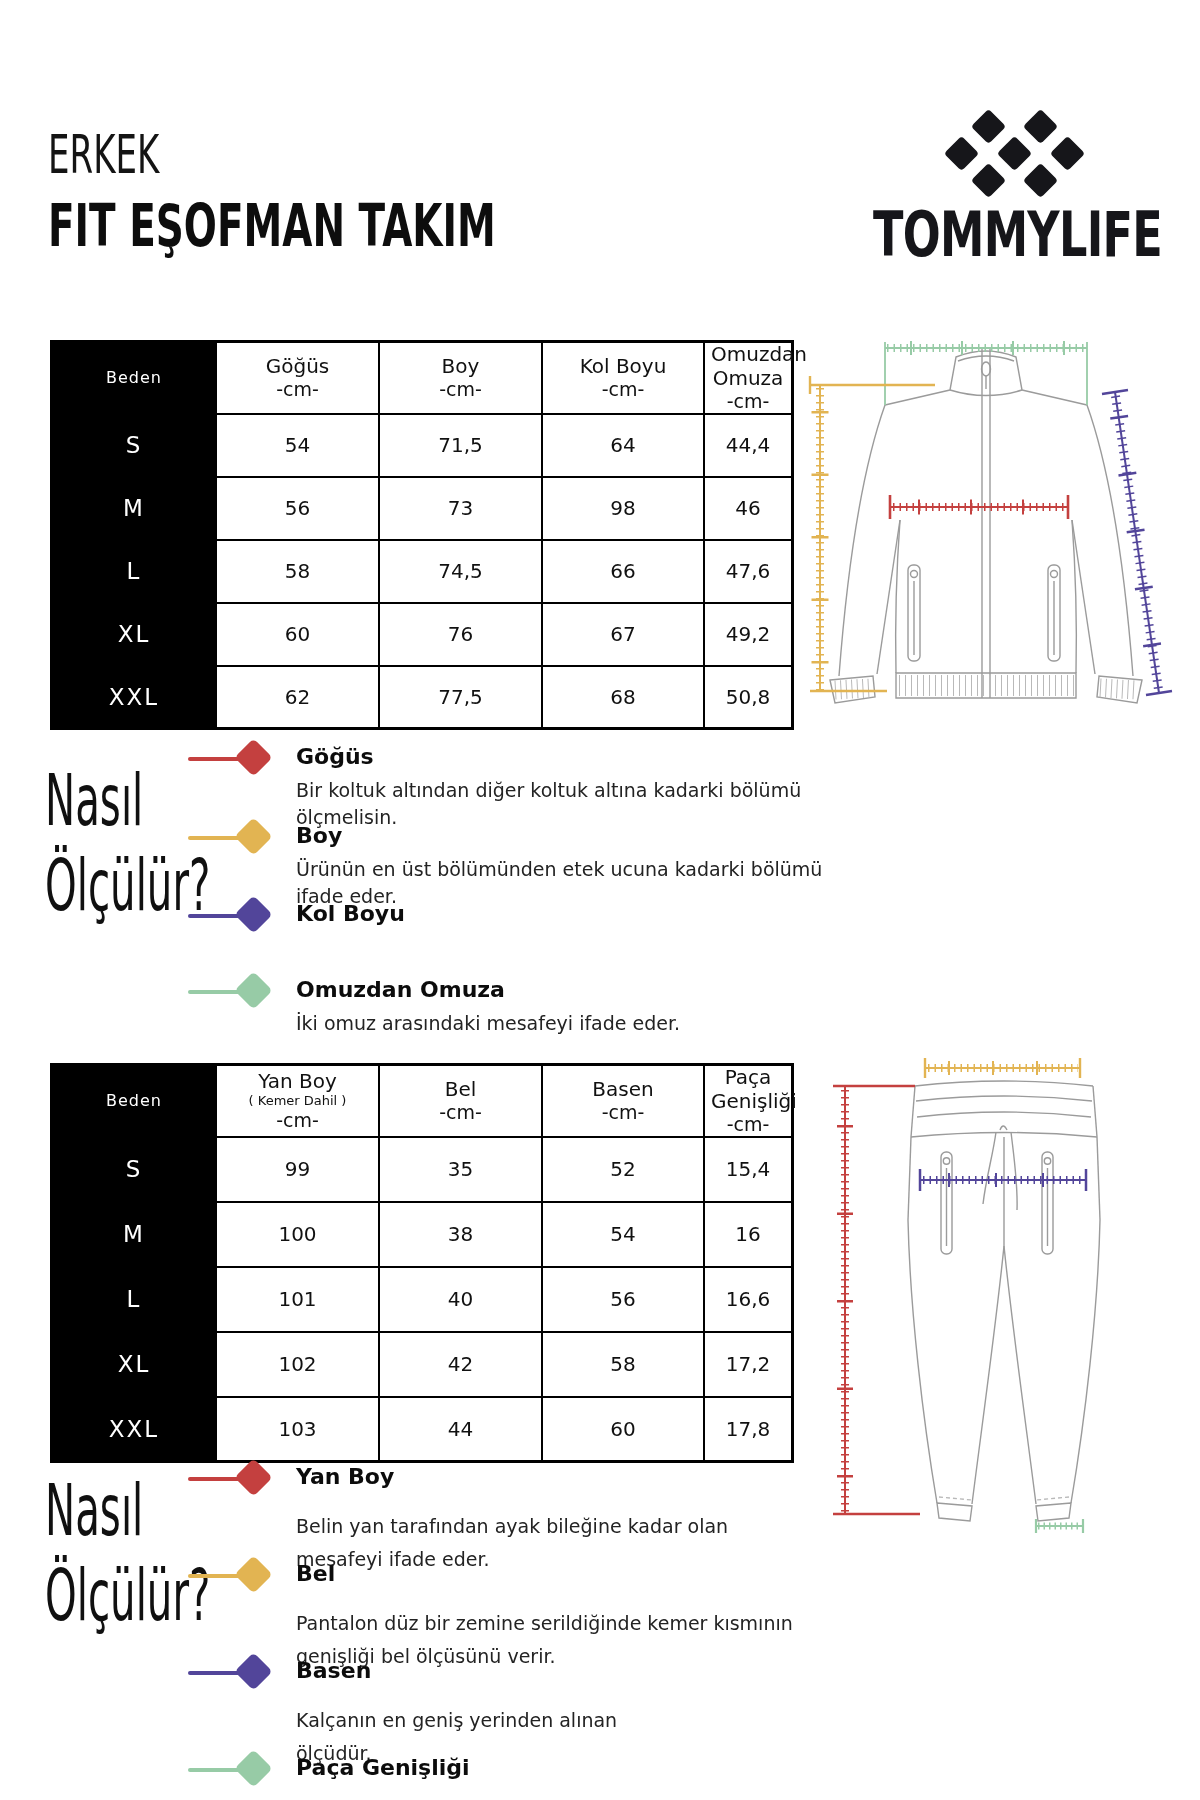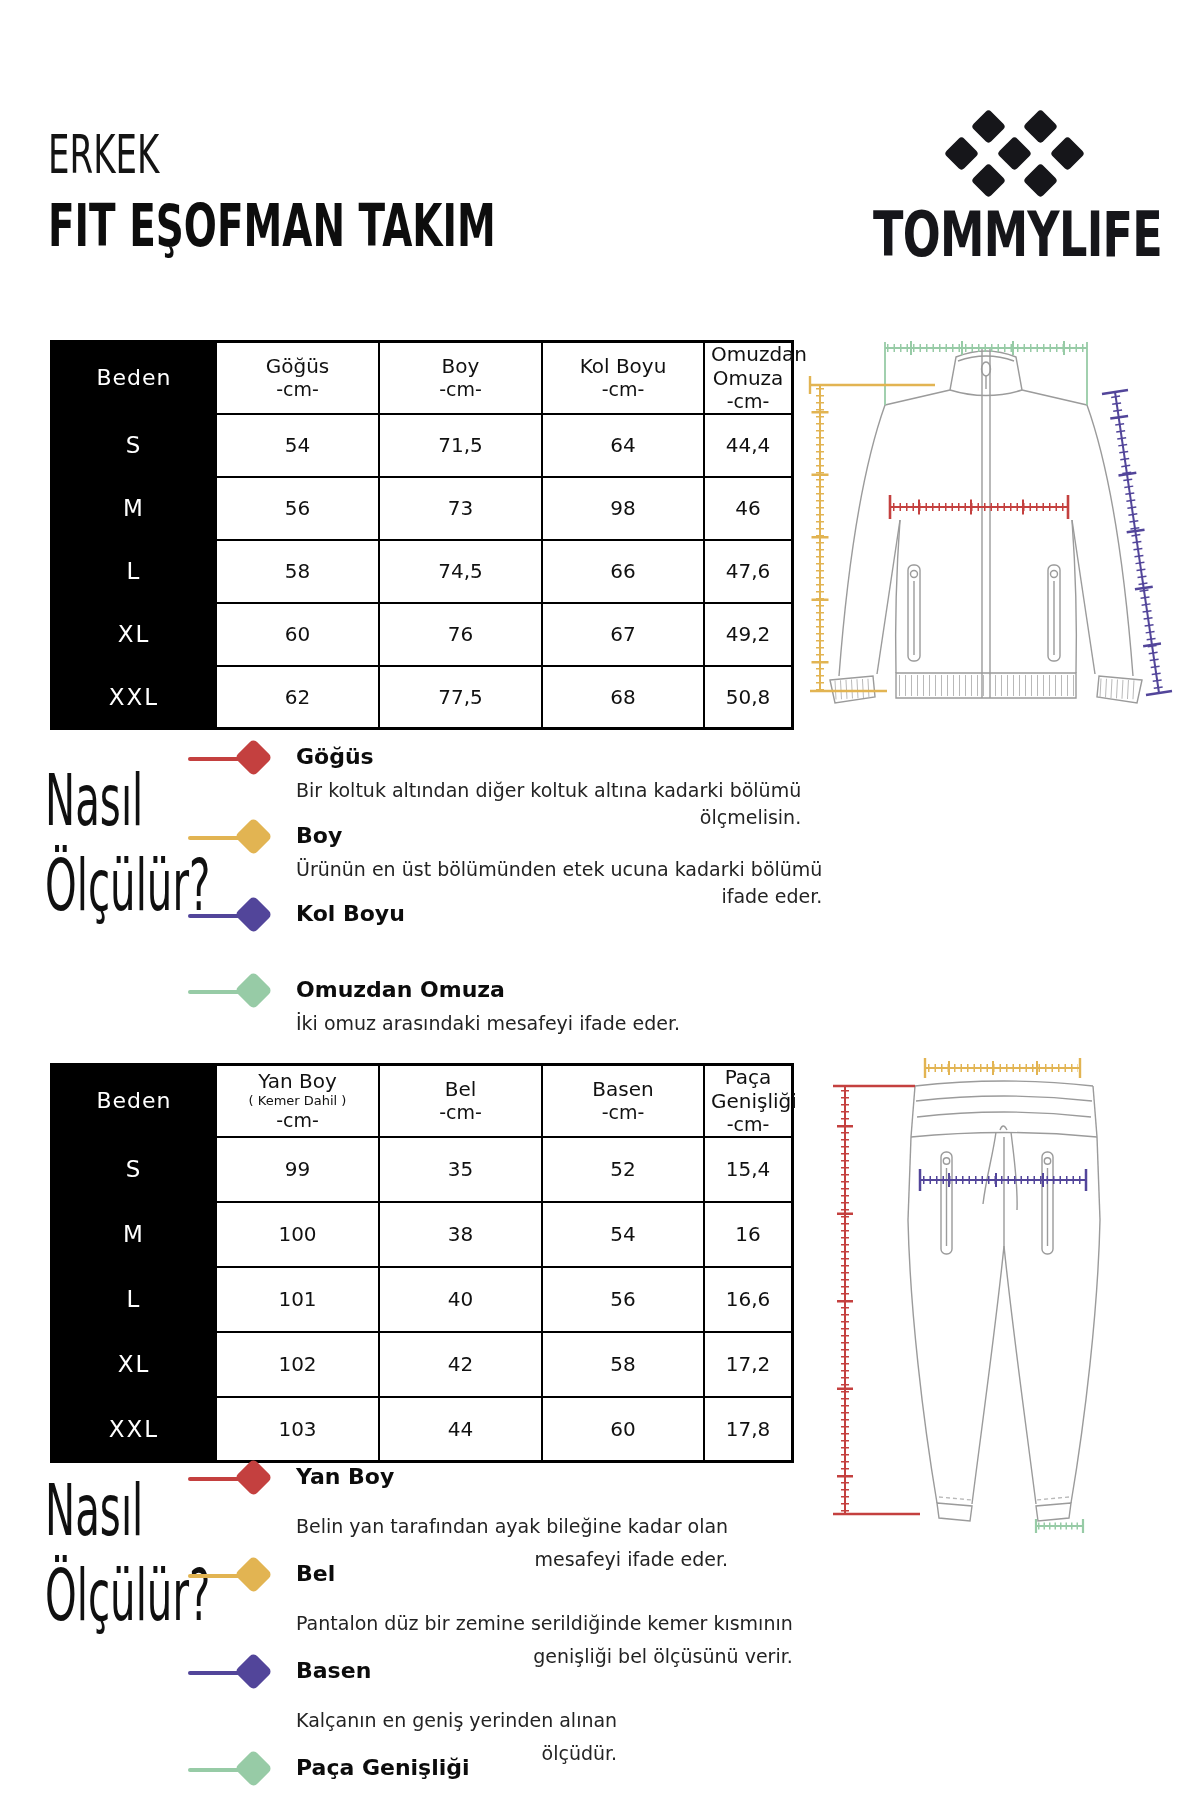--- a/index.html
+++ b/index.html
@@ -27,33 +27,33 @@
   .jacket-table { left:50px; top:340px; }
   .pants-table  { left:50px; top:1063px; }
   th.size-col, td.size-col { background:#000; color:#fff; border-color:#000 !important; }
   tr.hdr { height:63px; }
   tr.row { height:63px; }
   .pants-table tr.row { height:65px; }
   .hdr-label { font-size:20px; line-height:1.18; }
   .hdr-sub   { font-size:13px; line-height:1.15; }
   .hdr-unit  { font-size:19px; line-height:1.2; }
   .size-name { font-size:23px; letter-spacing:2px; }
-  .size-hdr  { font-size:22px; letter-spacing:1px; }
+  .size-hdr  { font-size:16px; letter-spacing:1px; }
   td.val { font-size:20px; }
 
   
   .guide-heading { font-size:72px; font-weight:400; line-height:1.18; white-space:pre-line;
                    transform:scaleX(0.56); transform-origin:0 0; color:#101010; }
   .legend-item { position:absolute; left:296px; }
   .legend-marker { position:absolute; left:-108px; top:-2px; width:92px; height:34px; }
   .legend-tail { position:absolute; left:0; top:15px; width:62px; height:4px; border-radius:2px; }
   .legend-diamond { position:absolute; left:52px; top:2px; width:27px; height:27px;
                     border-radius:5px; transform:rotate(45deg); }
   .legend-label { font-size:22px; font-weight:700; color:#0c0c0c; line-height:1.2; }
-  .legend-desc  { font-size:19px; color:#232323; white-space:pre-line; margin-top:7px;text-align:right; }
+  .legend-desc  { font-size:19px; color:#232323; white-space:pre-line; margin-top:7px; }
   .lh-tight .legend-desc { line-height:1.42; }
   .lh-loose .legend-desc { line-height:1.72;margin-top:20px; }
 
   svg .garment { stroke:#9b9b9b; fill:none; stroke-width:1.4px; }
   svg .garment-light { stroke:#b9b9b9; fill:none; }
 </style>
 </head>
 <body>
 
 <div class="abs condensed title-cat">ERKEK</div>

